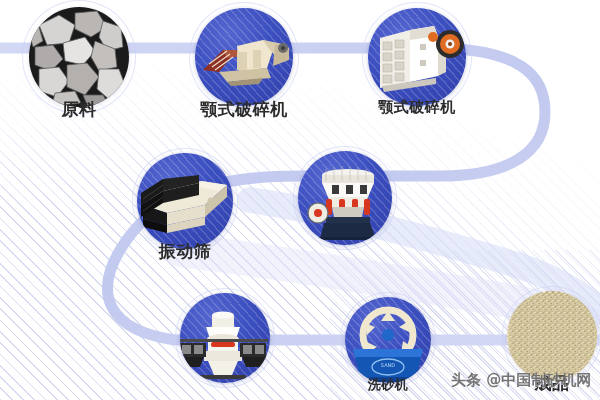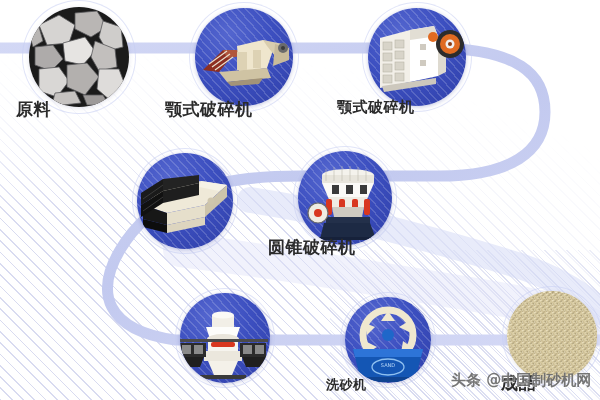--- a/index.html
+++ b/index.html
@@ -64,21 +64,21 @@
         rgba(255,255,255,0) 6px),
       radial-gradient(circle at 34% 26%, #5466cf 0%, #3c4fc0 45%, #2f3fa8 100%);
     box-shadow:0 1px 4px rgba(60,70,160,0.30);
   }
   .disc.white{
     background:#ffffff;
     box-shadow:0 1px 4px rgba(90,95,150,0.18);
   }
   .art{position:absolute;left:0;top:0;width:100%;height:100%;}
   .caption{
-    position:absolute;text-align:left;
+    position:absolute;text-align:center;
     color:#2b2b2b;font-weight:700;letter-spacing:0.5px;
     white-space:nowrap;
     font-family:"DejaVu Sans","Liberation Sans",sans-serif;
   }
 
   
   .watermark{
     position:absolute;white-space:nowrap;
     color:#6b6b6b;font-weight:700;
     text-shadow:0 1px 0 rgba(255,255,255,0.85);
@@ -225,20 +225,21 @@
           <polygon points="22,16 58,8 58,20 22,28" fill="#1e1e1e"></polygon>
           <g stroke="#4a4a4a" stroke-width="0.7">
             <line x1="2" y1="24" x2="22" y2="10"></line>
             <line x1="2" y1="36" x2="22" y2="22"></line>
           </g>
           <polygon points="60,6 86,10 78,16 58,12" fill="#f6f2e6"></polygon>
           <circle cx="70" cy="26" r="3.5" fill="#cfc6ad"></circle>
         </g>
       </svg>
     </div>
+    <div class="caption" style="left:-11px;top:92px;width:128px;font-size:17px;">振动筛</div>
   </div>
 
   <div class="node" style="left:293px;top:146px;width:104px;height:104px;">
     <div class="halo" style="width:104px;height:104px;"></div>
     <div class="disc blue" style="left:5px;top:5px;width:94px;height:94px;">
       <svg class="art" viewBox="0 0 94 94">
         <g transform="translate(8,12)">
           <ellipse cx="42" cy="12" rx="26" ry="6" fill="#f4f2ec"></ellipse>
           <rect x="16" y="12" width="52" height="8" fill="#e8e5dc"></rect>
           <g stroke="#bdb9ae" stroke-width="0.6">
@@ -264,21 +265,20 @@
           <circle cx="12" cy="50" r="4" fill="#d8371f"></circle>
           <g fill="#1d2a44">
             <polygon points="18,60 64,60 70,76 14,76"></polygon>
             <rect x="22" y="60" width="4" height="16"></rect>
             <rect x="56" y="60" width="4" height="16"></rect>
           </g>
           <rect x="10" y="74" width="64" height="3" fill="#16213a"></rect>
         </g>
       </svg>
     </div>
-    <div class="caption" style="left:-25px;top:90px;width:154px;font-size:17px;">圆锥破碎机</div>
   </div>
 
   <div class="node" style="left:175px;top:288px;width:100px;height:100px;">
     <div class="halo" style="width:100px;height:100px;"></div>
     <div class="disc blue" style="left:5px;top:5px;width:90px;height:90px;">
       <svg class="art" viewBox="0 0 90 90">
         <g transform="translate(-2,16)">
           <rect x="34" y="6" width="22" height="12" fill="#f2efe7"></rect>
           <ellipse cx="45" cy="6" rx="11" ry="3.5" fill="#fbfaf6"></ellipse>
           <polygon points="28,18 62,18 58,30 32,30" fill="#fdfdfb"></polygon>

